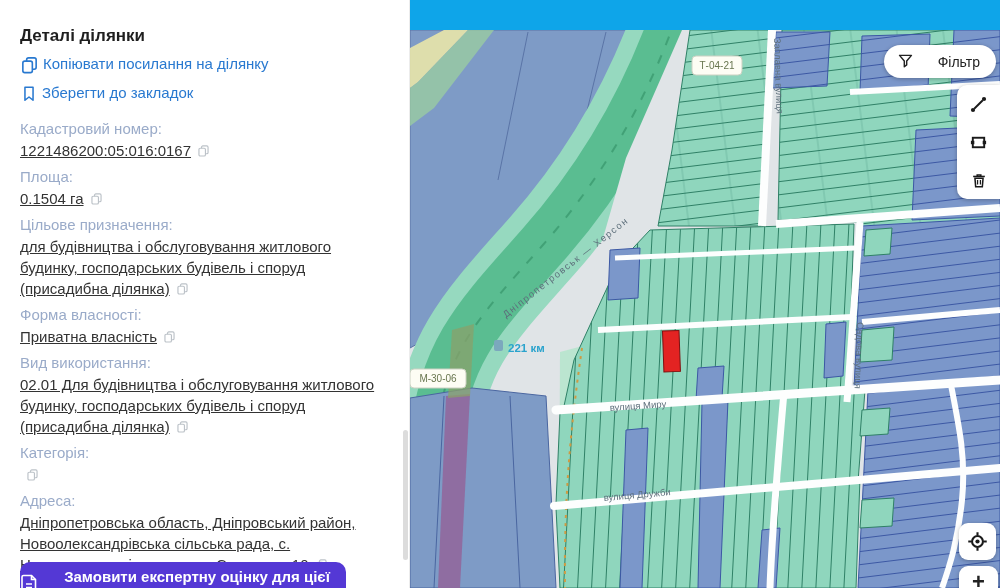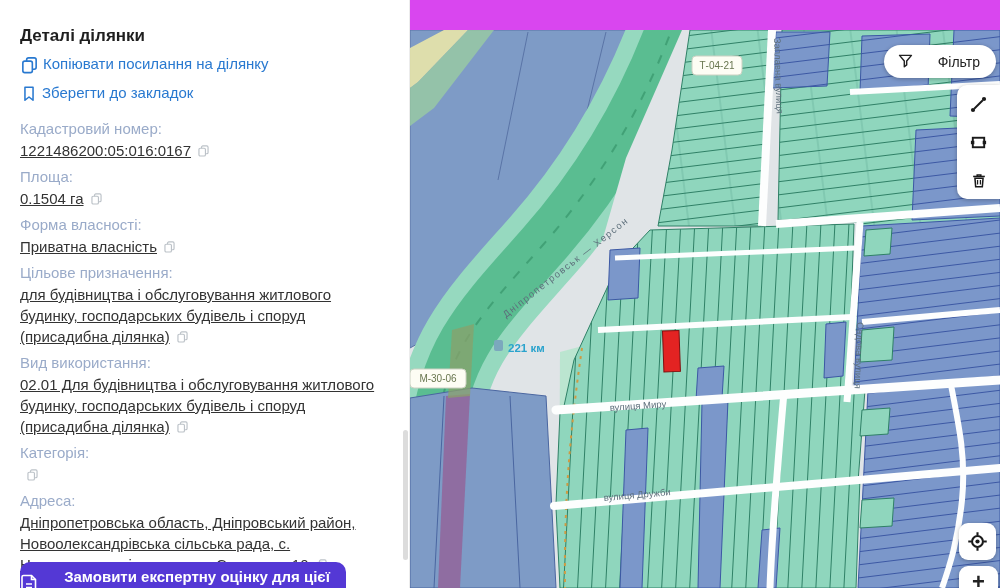--- a/index.html
+++ b/index.html
@@ -20,21 +20,21 @@
   .field .val { color:#333; font-size:15px; line-height:21px; max-width:362px;text-decoration:underline; }
   .copy-ic { display:inline-block; vertical-align:-1px; margin-left:6px; cursor:pointer; }
   .order-btn { position:absolute; left:20px; top:562px; width:326px; height:46px;
                background:#5438d5; color:#fff; border:none; border-radius:10px;
                font-size:15px; font-weight:700; font-family:inherit;
                display:flex; align-items:center; justify-content:center; gap:10px; cursor:pointer; }
   .scrollbar { position:absolute; right:1px; top:430px; width:5px; height:130px;
                background:#dcdcdc; border-radius:3px; }
 
   
-  .stage { position:absolute; left:410px; top:0; width:590px; height:588px; background:#d946ef; }
+  .stage { position:absolute; left:410px; top:0; width:590px; height:588px; background:#0ea5e9; }
   .map { position:absolute; left:0; top:30px; width:590px; height:558px; overflow:hidden;
          background:#e0e4e7; cursor:grab; }
   .map svg.base { position:absolute; left:0; top:0; }
   .ctrl { position:absolute; background:#fff; box-shadow:0 1px 4px rgba(0,0,0,.28); }
   .filter-pill { top:15px; right:4px; height:33px; border-radius:17px; padding:0 16px 0 13px;
                  display:flex; align-items:center; gap:24px; font-size:14px; color:#222;
                  border:none; cursor:pointer; font-family:inherit; }
   .toolbar { top:55px; right:0; width:43px; border-radius:10px 0 0 10px;
              display:flex; flex-direction:column; }
   .toolbar button { width:43px; height:38px; background:transparent; border:none;
@@ -83,29 +83,29 @@
               </svg></span></div>
       </div>
       <div class="field">
         <div class="lbl">Площа:</div>
         <div class="val"><span>0.1504 га</span><span class="copy-ic"><svg width="13" height="13" viewBox="0 0 20 20">
                 <rect x="7" y="3" width="10" height="12" rx="2" fill="#fff" stroke="#bcc2c8" stroke-width="1.8"></rect>
                 <rect x="3" y="6.5" width="10" height="12" rx="2" fill="#fff" stroke="#bcc2c8" stroke-width="1.8"></rect>
               </svg></span></div>
       </div>
       <div class="field">
+        <div class="lbl">Цільове призначення:</div>
+        <div class="val"><span>для будівництва і обслуговування житлового будинку, господарських будівель і споруд (присадибна ділянка)</span><span class="copy-ic"><svg width="13" height="13" viewBox="0 0 20 20">
+                <rect x="7" y="3" width="10" height="12" rx="2" fill="#fff" stroke="#bcc2c8" stroke-width="1.8"></rect>
+                <rect x="3" y="6.5" width="10" height="12" rx="2" fill="#fff" stroke="#bcc2c8" stroke-width="1.8"></rect>
+              </svg></span></div>
+      </div>
+      <div class="field">
         <div class="lbl">Форма власності:</div>
         <div class="val"><span>Приватна власність</span><span class="copy-ic"><svg width="13" height="13" viewBox="0 0 20 20">
-                <rect x="7" y="3" width="10" height="12" rx="2" fill="#fff" stroke="#bcc2c8" stroke-width="1.8"></rect>
-                <rect x="3" y="6.5" width="10" height="12" rx="2" fill="#fff" stroke="#bcc2c8" stroke-width="1.8"></rect>
-              </svg></span></div>
-      </div>
-      <div class="field">
-        <div class="lbl">Цільове призначення:</div>
-        <div class="val"><span>для будівництва і обслуговування житлового будинку, господарських будівель і споруд (присадибна ділянка)</span><span class="copy-ic"><svg width="13" height="13" viewBox="0 0 20 20">
                 <rect x="7" y="3" width="10" height="12" rx="2" fill="#fff" stroke="#bcc2c8" stroke-width="1.8"></rect>
                 <rect x="3" y="6.5" width="10" height="12" rx="2" fill="#fff" stroke="#bcc2c8" stroke-width="1.8"></rect>
               </svg></span></div>
       </div>
       <div class="field">
         <div class="lbl">Вид використання:</div>
         <div class="val"><span>02.01 Для будівництва і обслуговування житлового будинку, господарських будівель і споруд (присадибна ділянка)</span><span class="copy-ic"><svg width="13" height="13" viewBox="0 0 20 20">
                 <rect x="7" y="3" width="10" height="12" rx="2" fill="#fff" stroke="#bcc2c8" stroke-width="1.8"></rect>
                 <rect x="3" y="6.5" width="10" height="12" rx="2" fill="#fff" stroke="#bcc2c8" stroke-width="1.8"></rect>
               </svg></span></div>

